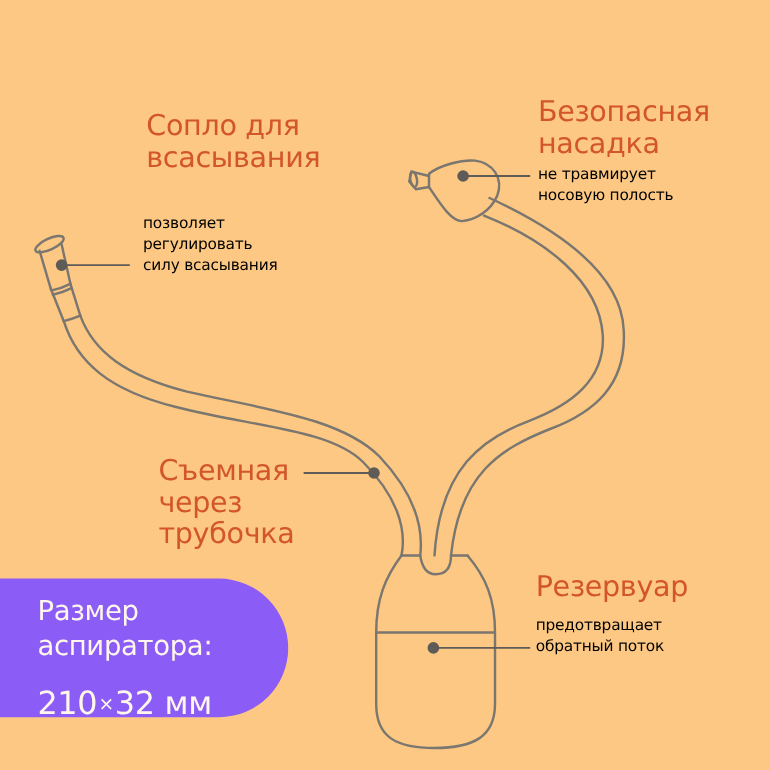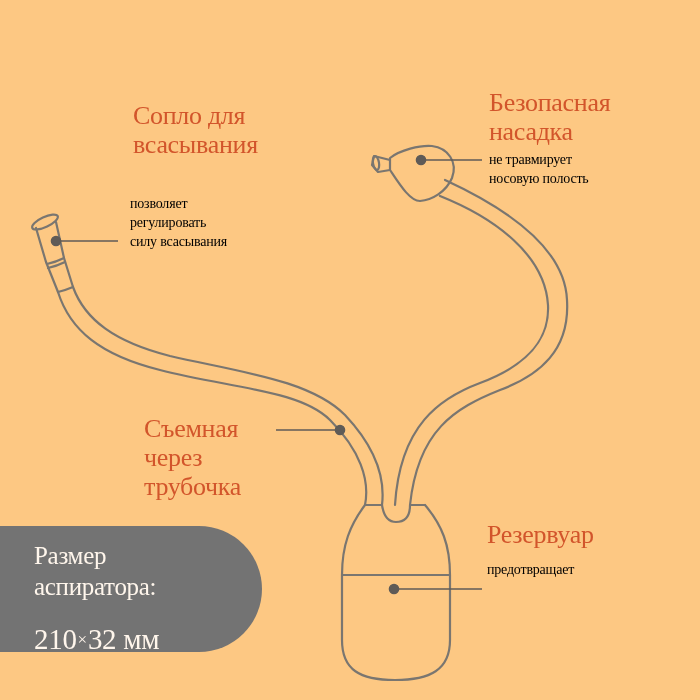--- a/index.html
+++ b/index.html
@@ -2,34 +2,34 @@
 <html><head>
   <meta charset="utf-8">
   <style>
     html, body { margin: 0; padding: 0; }
     body {
       width: 700px; height: 700px; overflow: hidden;
       background: #FDC883;
       position: relative;
       font-family: "DejaVu Sans", sans-serif;
     }
-    .stage { position: absolute; left: 0; top: 0; width: 584px; height: 700px; font-family: Liberation Serif, serif; }
+    .stage { position: absolute; left: 0; top: 0; width: 584px; height: 700px; }
     svg.drawing { position: absolute; left: 0; top: 0; }
     .title {
       position: absolute; color: #D2552B; font-size: 26px; line-height: 29px;
       letter-spacing: -0.3px; font-weight: normal;
     }
     .desc {
       position: absolute; color: #000000; font-size: 14px; line-height: 19px;
       letter-spacing: -0.2px;
     }
     .line-block { white-space: nowrap; }
     .badge {
       position: absolute; left: 0; top: 526px; width: 262px; height: 126px;
-      background: #737373; border-radius: 0 63px 63px 0;
+      background: #8b5cf6; border-radius: 0 63px 63px 0;
     }
     .badge-text {
       position: absolute; left: 34px; top: 14px; color: #FFF6EC;
       font-size: 25px; line-height: 31px; letter-spacing: -0.3px;
     }
     .badge-size {
       position: absolute; left: 34px; top: 97px; color: #FFF6EC;
       font-size: 29px; line-height: 32px; letter-spacing: -0.3px; white-space: nowrap;
     }
     .badge-size .x { font-size: 17px; vertical-align: 4px; margin: 0 1px; }
@@ -108,20 +108,21 @@
     <div class="line-block">Съемная</div>
     <div class="line-block">через</div>
     <div class="line-block">трубочка</div>
   </div>
 
   <div class="title" style="left:487px; top:520px;">
     <div class="line-block">Резервуар</div>
   </div>
   <div class="desc" style="left:487px; top:560px;">
     <div class="line-block">предотвращает</div>
+    <div class="line-block">обратный поток</div>
   </div>
 
   <div class="badge">
     <div class="badge-text">
       <div class="line-block">Размер</div>
       <div class="line-block">аспиратора:</div>
     </div>
     <div class="badge-size">
       <span>210</span><span class="x">×</span><span>32</span>
       <span>мм</span>

